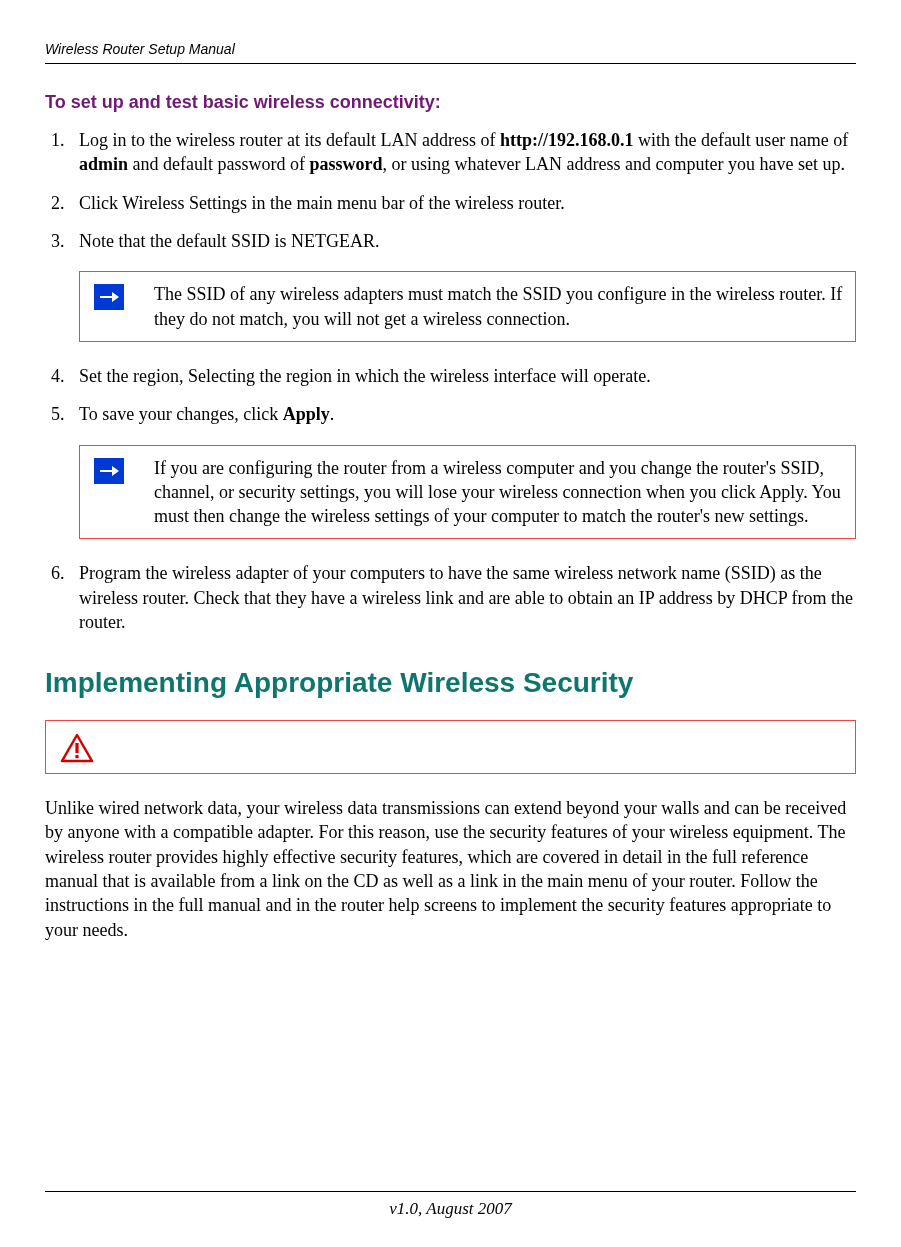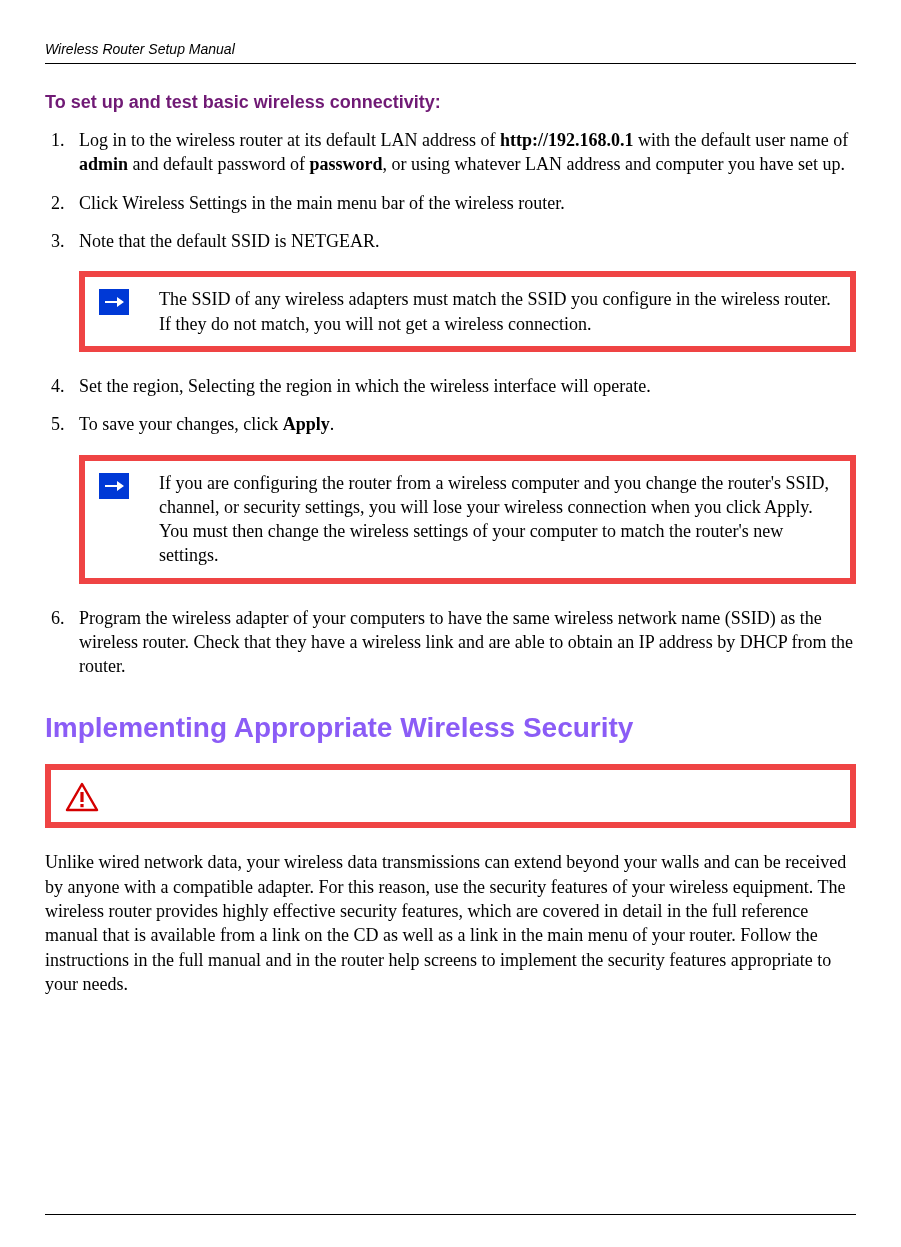--- a/index.html
+++ b/index.html
@@ -37,21 +37,21 @@
     padding-left: 24px;
   }
   ol.steps > li {
     margin-bottom: 14px;
     padding-left: 10px;
   }
   .step-para {
     margin-top: 10px;
   }
   .note-box {
-    border: 6px solid #ef4444;
+    border: 1px solid #ef4444;
     margin: 18px 0 22px 0;
     padding: 0;
     display: flex;
     align-items: flex-start;
   }
   .note-box .icon-cell {
     padding: 10px 12px 10px 14px;
     width: 48px;
     flex-shrink: 0;
   }
@@ -66,21 +66,21 @@
     background: #0039d6;
     position: relative;
     border-radius: 2px;
     margin-top: 2px;
   }
   .arrow-icon svg { display:block; }
   .warning-icon svg { display:block; margin-top:2px; }
   .h1-blue {
     font-family: Arial, Helvetica, sans-serif;
     font-weight: bold;
-    color: #8b5cf6;
+    color: #0f766e;
     font-size: 28px;
     margin: 30px 0 18px 0;
   }
   .body-para {
   }
   .footer {
     position: absolute;
     left: 45px;
     right: 45px;
     bottom: 26px;
@@ -161,13 +161,14 @@
         <rect x="15.4" y="22" width="3.2" height="3.2" fill="#d40000"></rect>
       </svg>
     </span>
   </div>
 </div>
 
 <div class="body-para">Unlike wired network data, your wireless data transmissions can extend beyond your walls and can be received by anyone with a compatible adapter. For this reason, use the security features of your wireless equipment. The wireless router provides highly effective security features, which are covered in detail in the full reference manual that is available from a link on the CD as well as a link in the main menu of your router. Follow the instructions in the full manual and in the router help screens to implement the security features appropriate to your needs.</div>
 
 <div class="footer">
   <hr class="footer-rule">
+  <div class="footer-center">v1.0, August 2007</div>
 </div>
 
 </body></html>

